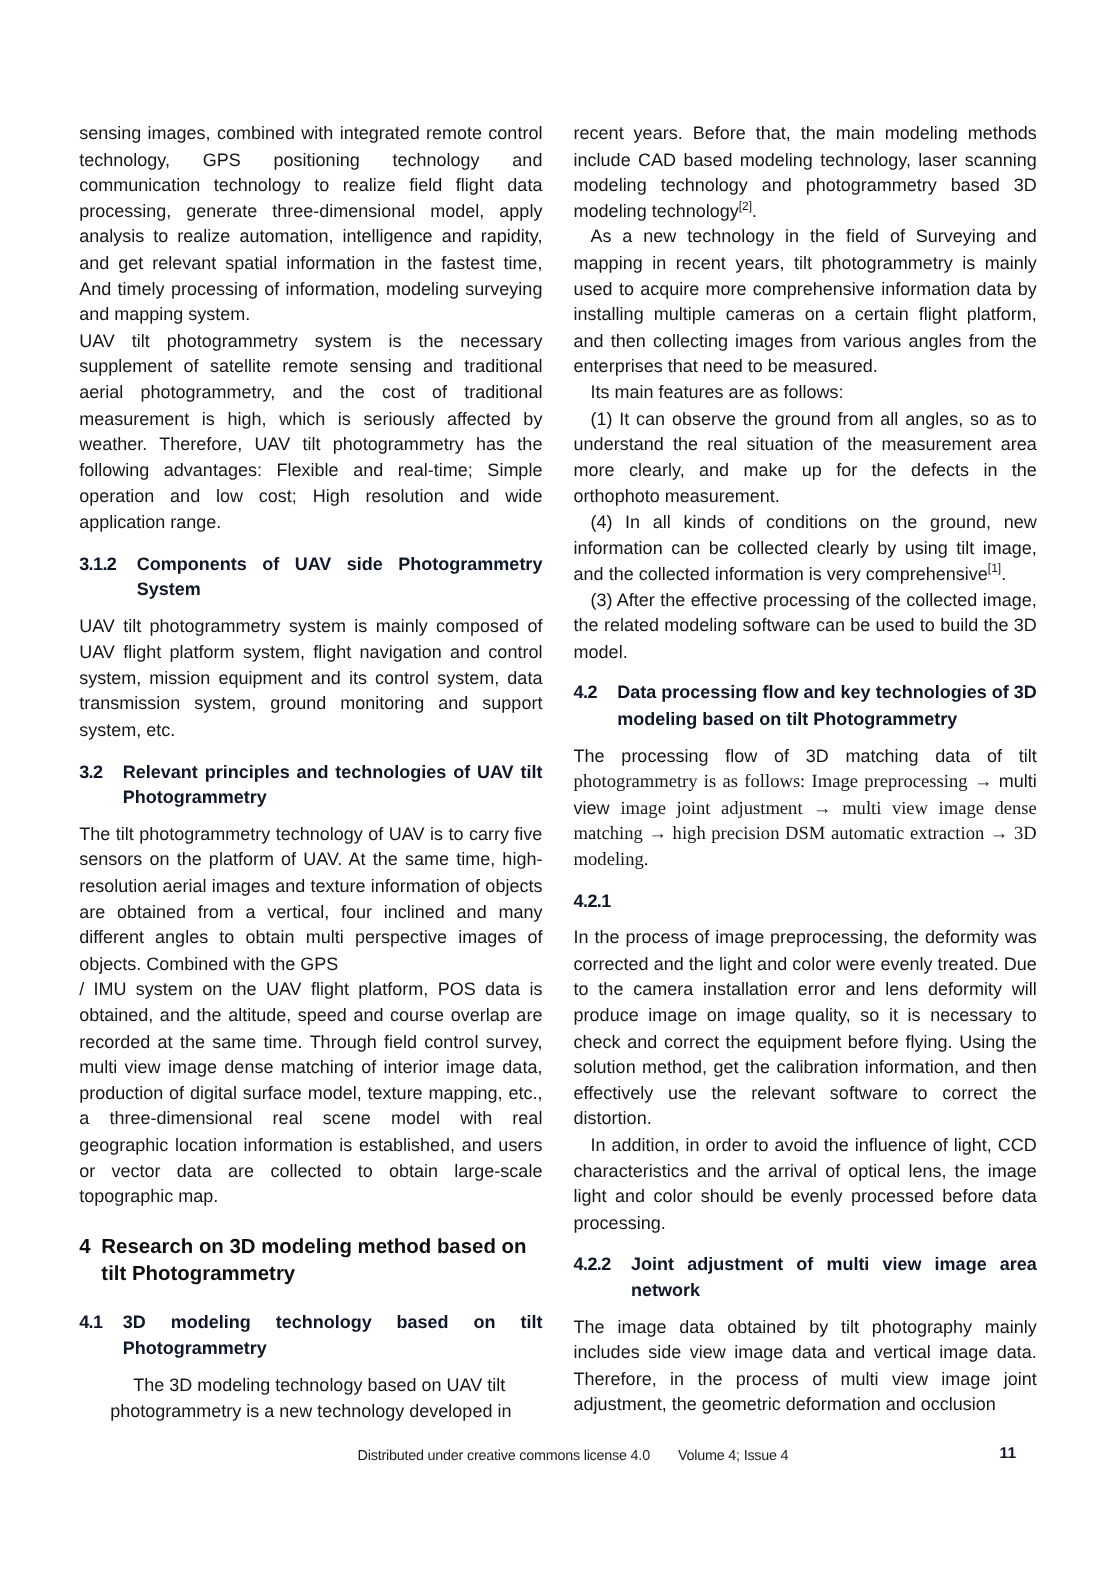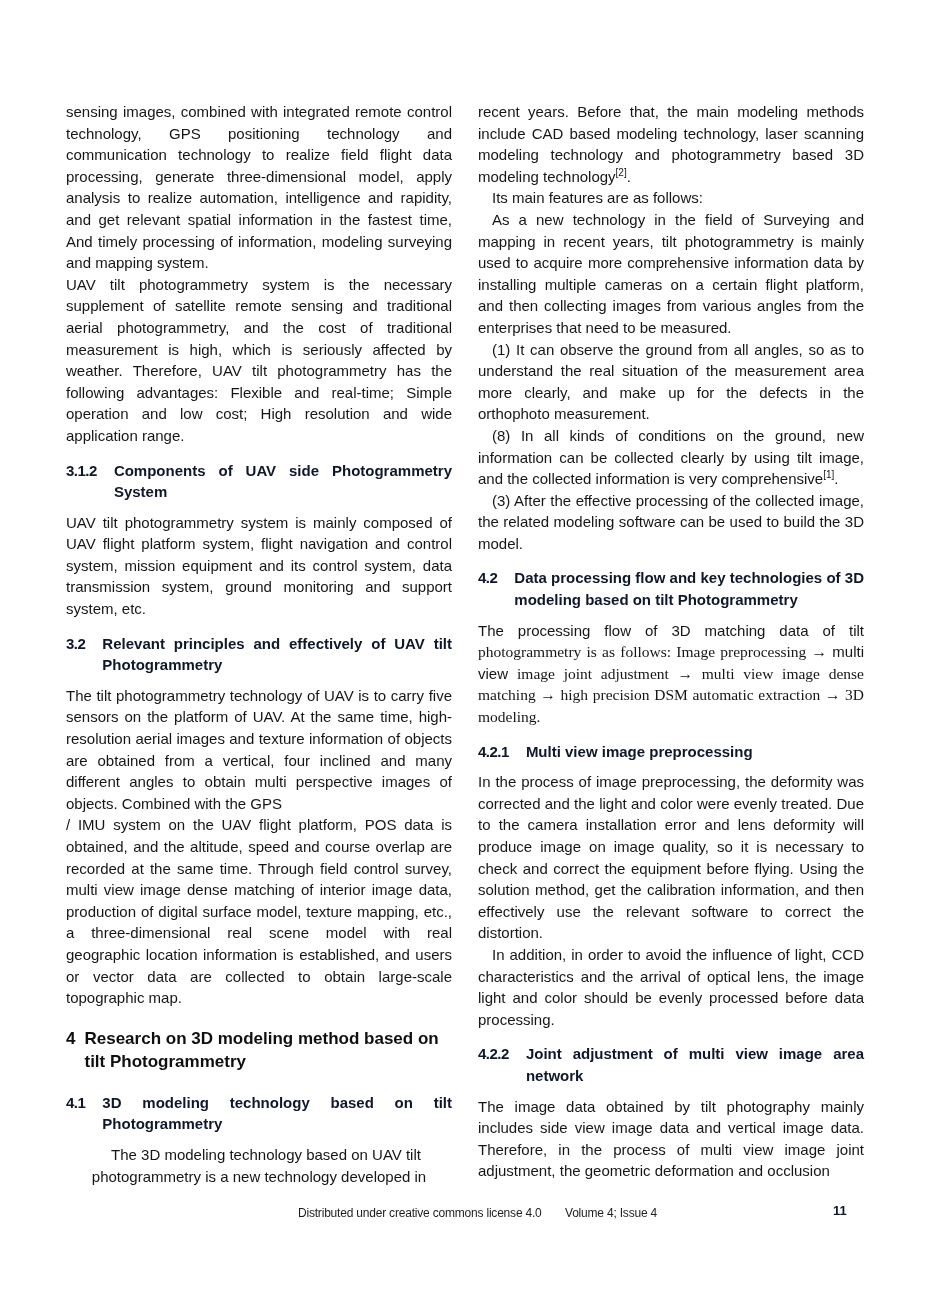--- a/index.html
+++ b/index.html
@@ -65,54 +65,53 @@
     <p>UAV tilt photogrammetry system is the necessary supplement of satellite remote sensing and traditional aerial photogrammetry, and the cost of traditional measurement is high, which is seriously affected by weather. Therefore, UAV tilt photogrammetry has the following advantages: Flexible and real-time; Simple operation and low cost; High resolution and wide application range.</p>
 
     <div class="h-sub">
       <span class="num">3.1.2</span>
       <span class="title">Components of UAV side Photogrammetry System</span>
     </div>
     <p>UAV tilt photogrammetry system is mainly composed of UAV flight platform system, flight navigation and control system, mission equipment and its control system, data transmission system, ground monitoring and support system, etc.</p>
 
     <div class="h-sub">
       <span class="num">3.2</span>
-      <span class="title">Relevant principles and effectively of UAV tilt Photogrammetry</span>
+      <span class="title">Relevant principles and technologies of UAV tilt Photogrammetry</span>
     </div>
     <p>The tilt photogrammetry technology of UAV is to carry five sensors on the platform of UAV. At the same time, high-resolution aerial images and texture information of objects are obtained from a vertical, four inclined and many different angles to obtain multi perspective images of objects. Combined with the GPS</p>
     <p>/ IMU system on the UAV flight platform, POS data is obtained, and the altitude, speed and course overlap are recorded at the same time. Through field control survey, multi view image dense matching of interior image data, production of digital surface model, texture mapping, etc., a three-dimensional real scene model with real geographic location information is established, and users or vector data are collected to obtain large-scale topographic map.</p>
 
     <div class="h-main">
       <span class="num">4</span>
       <span class="title">Research on 3D modeling method based on tilt Photogrammetry</span>
     </div>
 
     <div class="h-sub after-main">
       <span class="num">4.1</span>
       <span class="title">3D modeling technology based on tilt Photogrammetry</span>
     </div>
     <p class="indent noj">The 3D modeling technology based on UAV tilt photogrammetry is a new technology developed in</p>
   </div>
 
   <div class="col right">
     <p><span>recent years. Before that, the main modeling methods include CAD based modeling technology, laser scanning modeling technology and photogrammetry based 3D modeling technology</span><sup>[2]</sup><span>.</span></p>
+    <p class="indent">As a new technology in the field of Surveying and mapping in recent years, tilt photogrammetry is mainly used to acquire more comprehensive information data by installing multiple cameras on a certain flight platform, and then collecting images from various angles from the enterprises that need to be measured.</p>
     <p class="indent">Its main features are as follows:</p>
-    <p class="indent">As a new technology in the field of Surveying and mapping in recent years, tilt photogrammetry is mainly used to acquire more comprehensive information data by installing multiple cameras on a certain flight platform, and then collecting images from various angles from the enterprises that need to be measured.</p>
     <p class="indent">(1) It can observe the ground from all angles, so as to understand the real situation of the measurement area more clearly, and make up for the defects in the orthophoto measurement.</p>
-    <p class="indent"><span>(8) In all kinds of conditions on the ground, new information can be collected clearly by using tilt image, and the collected information is very comprehensive</span><sup>[1]</sup><span>.</span></p>
+    <p class="indent"><span>(4) In all kinds of conditions on the ground, new information can be collected clearly by using tilt image, and the collected information is very comprehensive</span><sup>[1]</sup><span>.</span></p>
     <p class="indent">(3) After the effective processing of the collected image, the related modeling software can be used to build the 3D model.</p>
 
     <div class="h-sub">
       <span class="num">4.2</span>
       <span class="title">Data processing flow and key technologies of 3D modeling based on tilt Photogrammetry</span>
     </div>
     <p class="flow"><span class="sans">The processing flow of 3D matching data of tilt </span><span class="serif">photogrammetry is as follows: Image preprocessing → </span><span class="sans">multi view </span><span class="serif">image joint adjustment → multi view image dense matching → high precision DSM automatic extraction → 3D modeling.</span></p>
 
     <div class="h-sub">
       <span class="num">4.2.1</span>
-      <span class="title">Multi view image preprocessing</span>
     </div>
     <p>In the process of image preprocessing, the deformity was corrected and the light and color were evenly treated. Due to the camera installation error and lens deformity will produce image on image quality, so it is necessary to check and correct the equipment before flying. Using the solution method, get the calibration information, and then effectively use the relevant software to correct the distortion.</p>
     <p class="indent">In addition, in order to avoid the influence of light, CCD characteristics and the arrival of optical lens, the image light and color should be evenly processed before data processing.</p>
 
     <div class="h-sub">
       <span class="num">4.2.2</span>
       <span class="title">Joint adjustment of multi view image area network</span>
     </div>
     <p>The image data obtained by tilt photography mainly includes side view image data and vertical image data. Therefore, in the process of multi view image joint adjustment, the geometric deformation and occlusion</p>
   </div>

